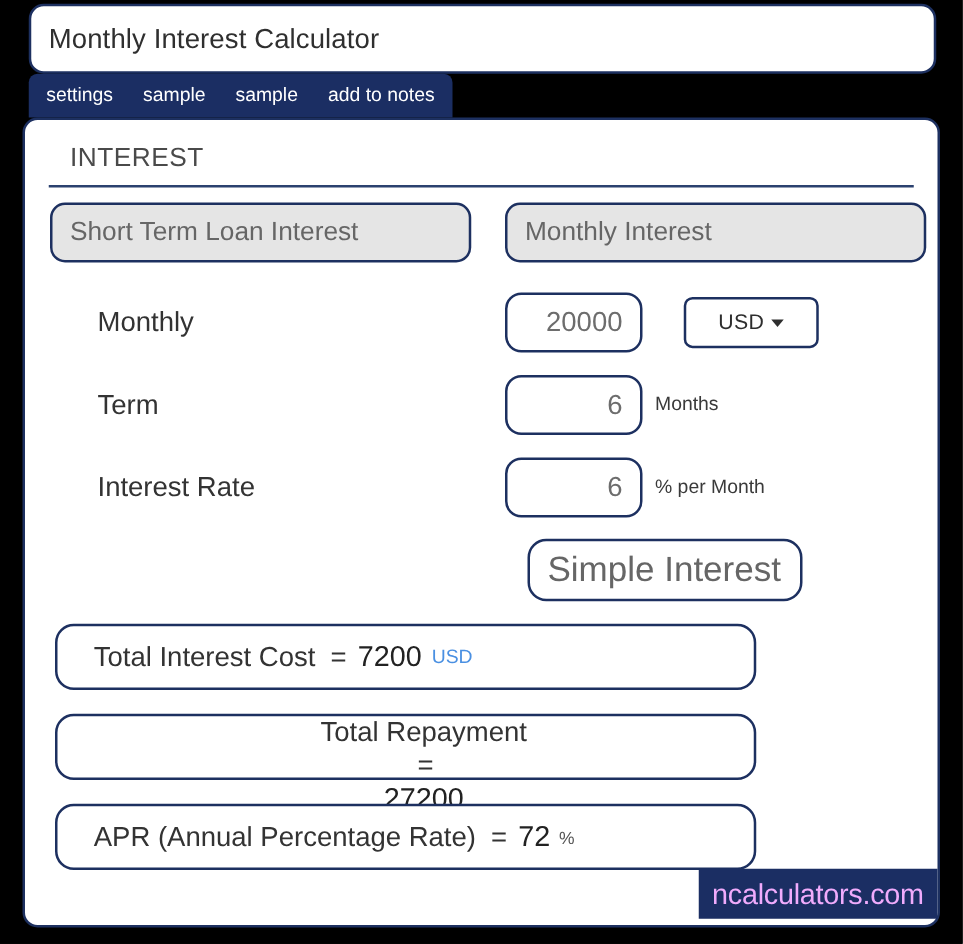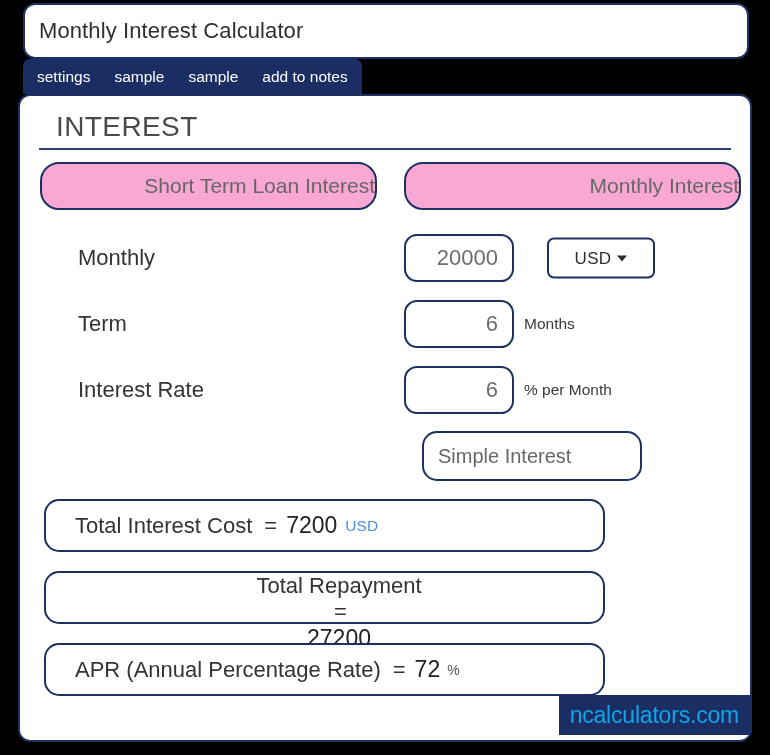--- a/index.html
+++ b/index.html
@@ -86,44 +86,43 @@
     left: 19px;
     top: 10px;
     width: 692px;
     height: 44px;
     border-bottom: 2px solid #2b416f;
     box-sizing: border-box;
     display: flex;
     align-items: center;
   }
   .section-header-text {
-    font-size: 28px;
+    font-size: 21px;
     color: #4a4a4a;
     padding-left: 17px;
     letter-spacing: 0.4px;
   }
 
   
   .cat-row {
     position: absolute;
     left: 0;
     top: 66px;
     width: 100%;
     height: 50px;
   }
   .pill {
     position: absolute;
-    background: #f9a8d4;
-    border: 2px solid #1d3060;
-    border-radius: 19px;
+    background: #e5e5e5;
+    border: 2px solid #1d3060;
+    border-radius: 12px;
     box-sizing: border-box;
     display: flex;
     align-items: center;
     cursor: pointer;
-    justify-content: flex-end;
   }
   .pill-text {
     color: #666666;
     font-size: 21px;
     padding-left: 14px;
     white-space: nowrap;
   }
   .cat-left  { left: 20px;  top: 0; width: 337px; height: 48px; }
   .cat-right { left: 384px; top: 0; width: 337px; height: 48px; }
 
@@ -216,21 +215,21 @@
     background: #ffffff;
     border: 2px solid #1d3060;
     border-radius: 15px;
     box-sizing: border-box;
     display: flex;
     align-items: center;
     padding-left: 14px;
     cursor: pointer;
   }
   .field-wide-text {
-    font-size: 20px;
+    font-size: 28px;
     color: #666666;
     white-space: nowrap;
   }
 
   
   .result {
     position: absolute;
     left: 24px;
     width: 561px;
     height: 53px;
@@ -272,21 +271,21 @@
     right: 0px;
     bottom: 5px;
     height: 40px;
     background: #1b2e63;
     display: flex;
     align-items: center;
     padding: 0 11px;
     box-sizing: border-box;
   }
   .footer-badge-text {
-    color: #0ea5e9;
+    color: #f0abfc;
     font-size: 23px;
     white-space: nowrap;
     letter-spacing: -0.2px;
   }
 </style>
 </head>
 <body>
 
 <div class="app">
 

